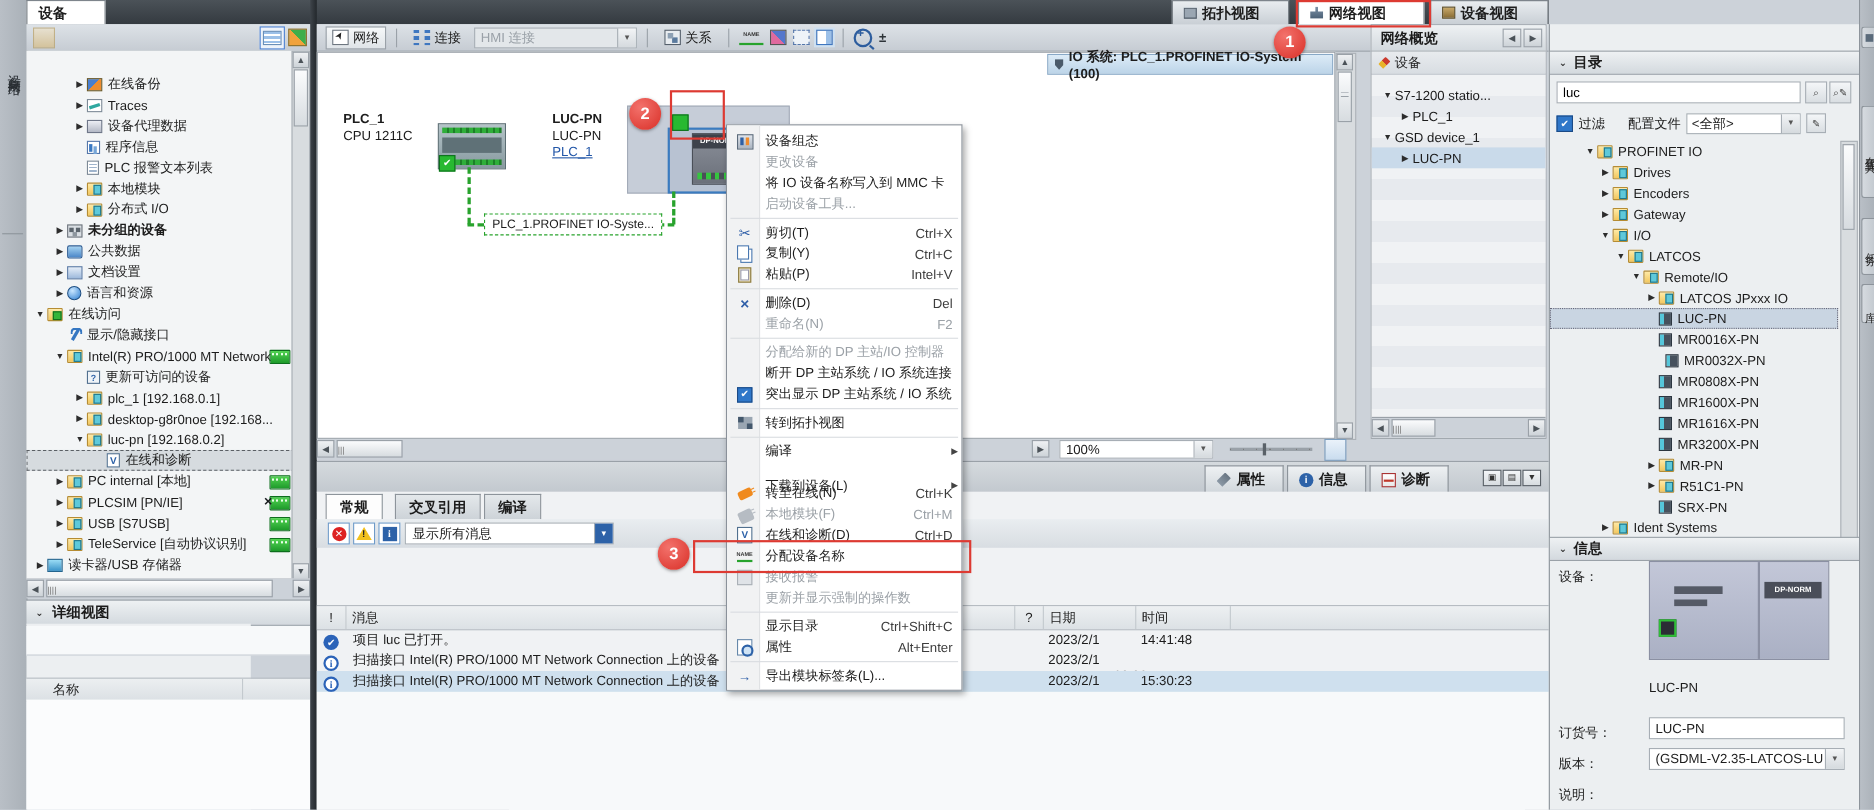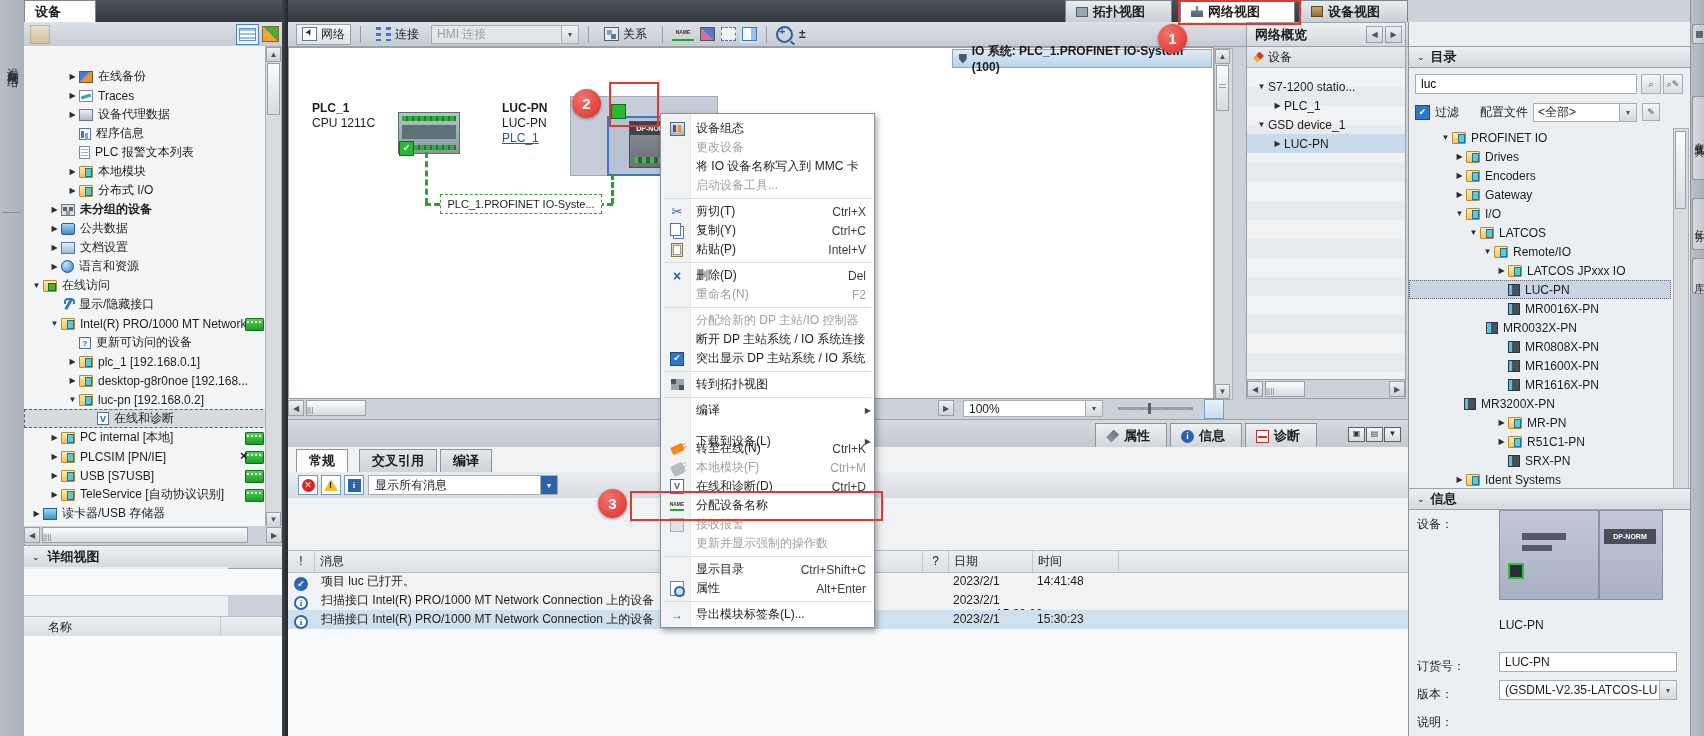--- a/index.html
+++ b/index.html
@@ -661,37 +661,37 @@
         <span class="lbl">LATCOS JPxxx IO</span>
       </div>
     <div class="cat-row sel" style="top:258px;padding-left:99px;">
         <span class="ic ic-module"></span>
         <span class="lbl">LUC-PN</span>
       </div>
     <div class="cat-row" style="top:277px;padding-left:99px;">
         <span class="ic ic-module"></span>
         <span class="lbl">MR0016X-PN</span>
       </div>
-    <div class="cat-row" style="top:296px;padding-left:77px;">
+    <div class="cat-row" style="top:296px;padding-left:105px;">
         <span class="ic ic-module"></span>
         <span class="lbl">MR0032X-PN</span>
       </div>
     <div class="cat-row" style="top:315px;padding-left:99px;">
         <span class="ic ic-module"></span>
         <span class="lbl">MR0808X-PN</span>
       </div>
     <div class="cat-row" style="top:334px;padding-left:99px;">
         <span class="ic ic-module"></span>
         <span class="lbl">MR1600X-PN</span>
       </div>
     <div class="cat-row" style="top:353px;padding-left:99px;">
         <span class="ic ic-module"></span>
         <span class="lbl">MR1616X-PN</span>
       </div>
-    <div class="cat-row" style="top:372px;padding-left:55px;">
+    <div class="cat-row" style="top:372px;padding-left:99px;">
         <span class="ic ic-module"></span>
         <span class="lbl">MR3200X-PN</span>
       </div>
     <div class="cat-row" style="top:391px;padding-left:86px;">
         <span class="arr">▶</span>
         <span class="ic ic-folder cy"></span>
         <span class="lbl">MR-PN</span>
       </div>
     <div class="cat-row" style="top:410px;padding-left:86px;">
         <span class="arr">▶</span>

